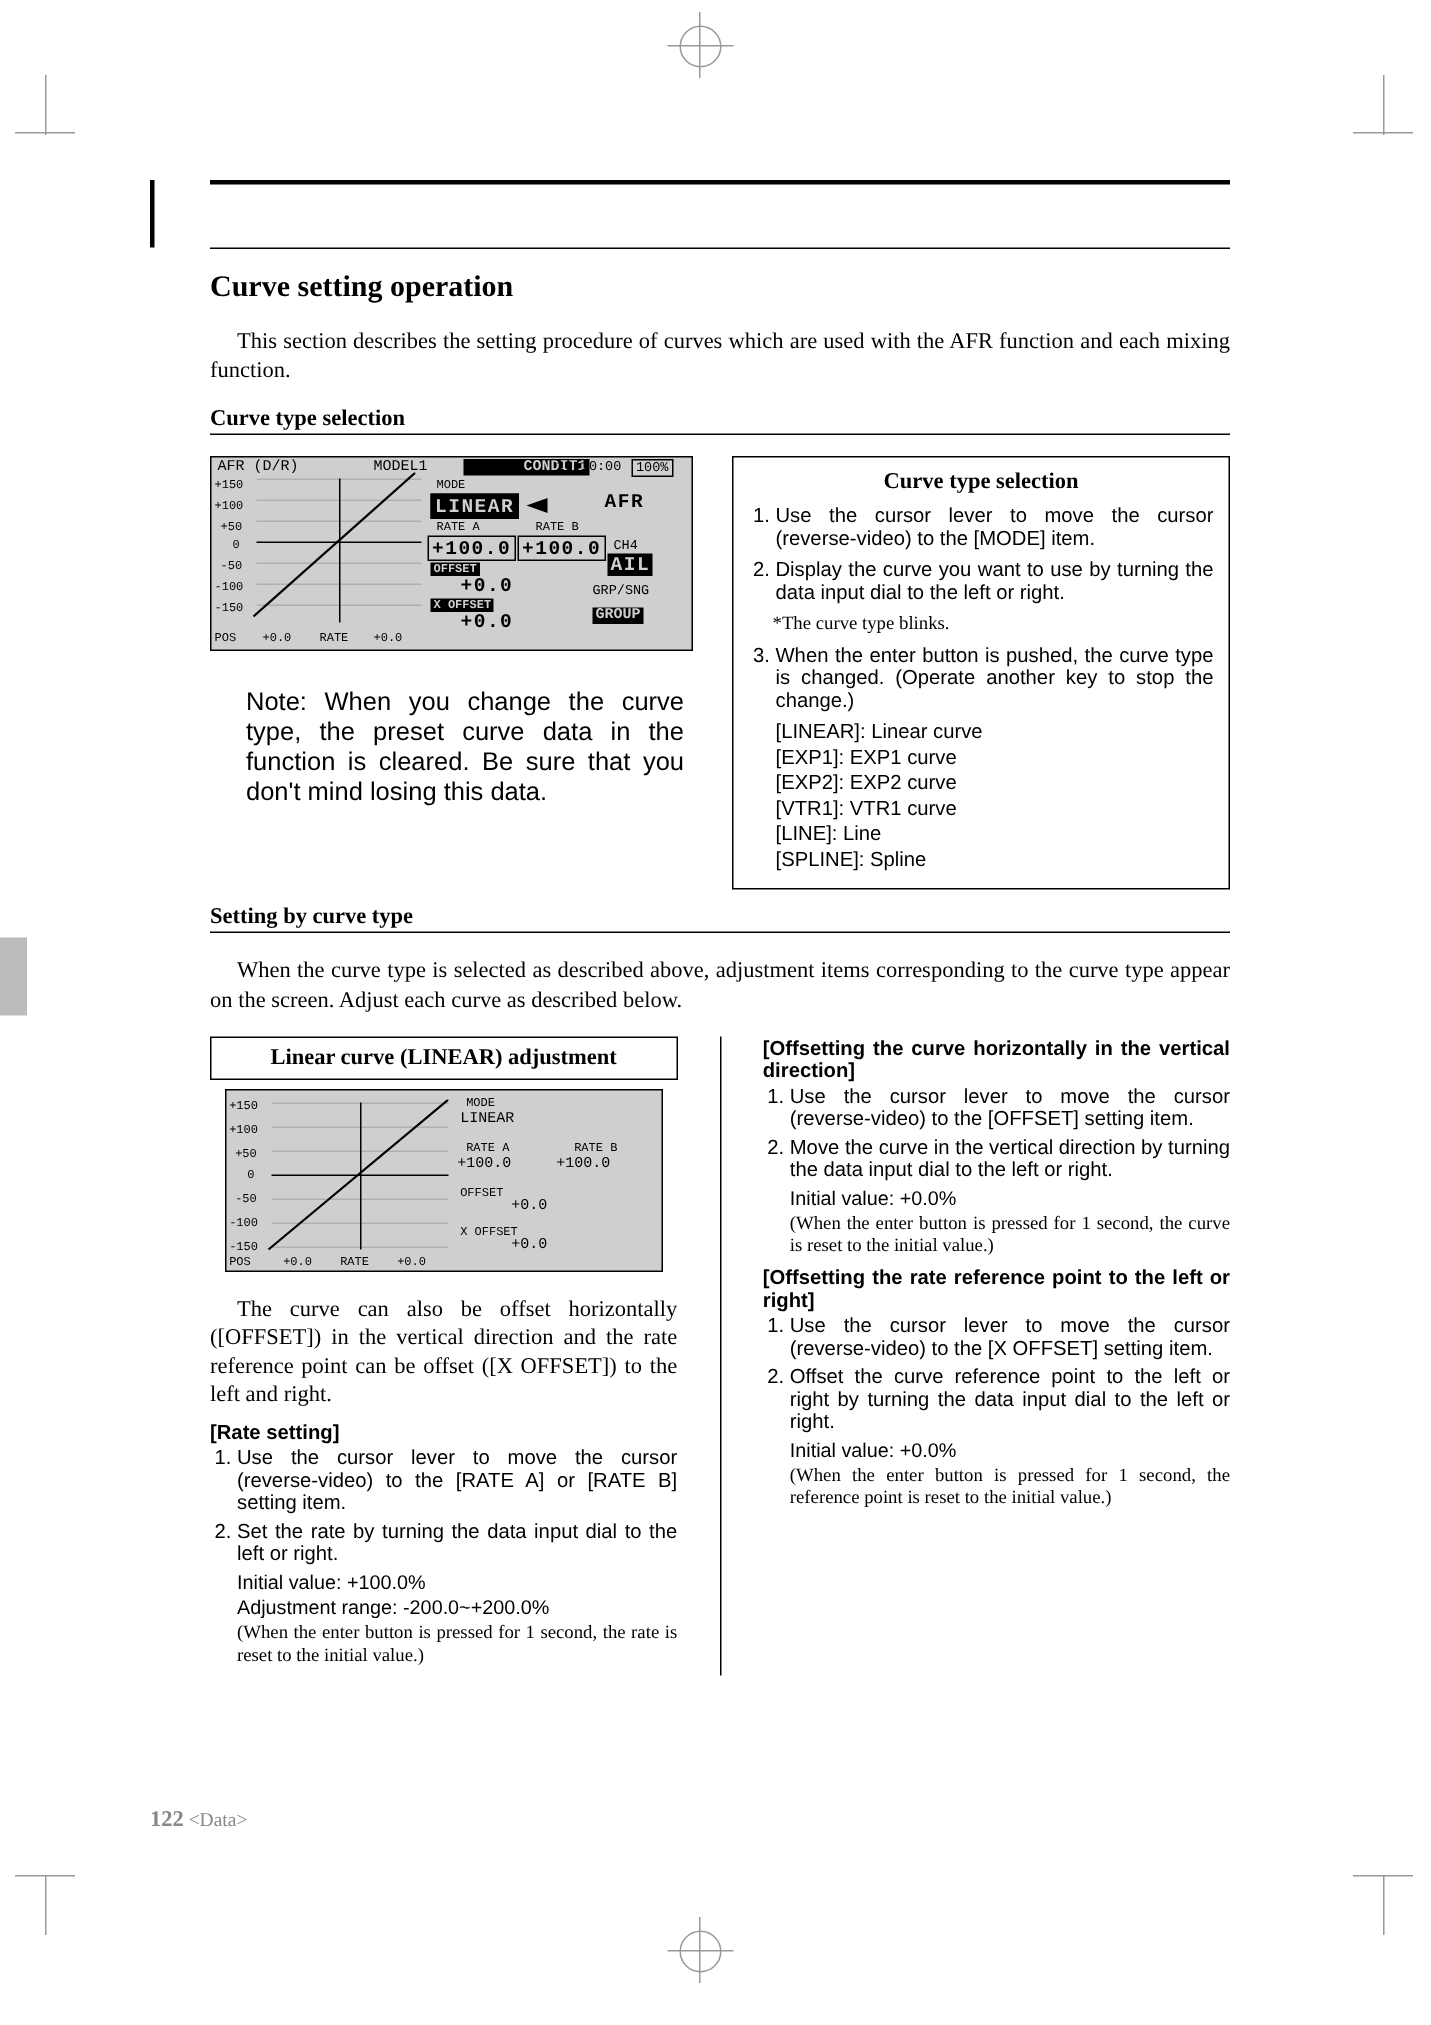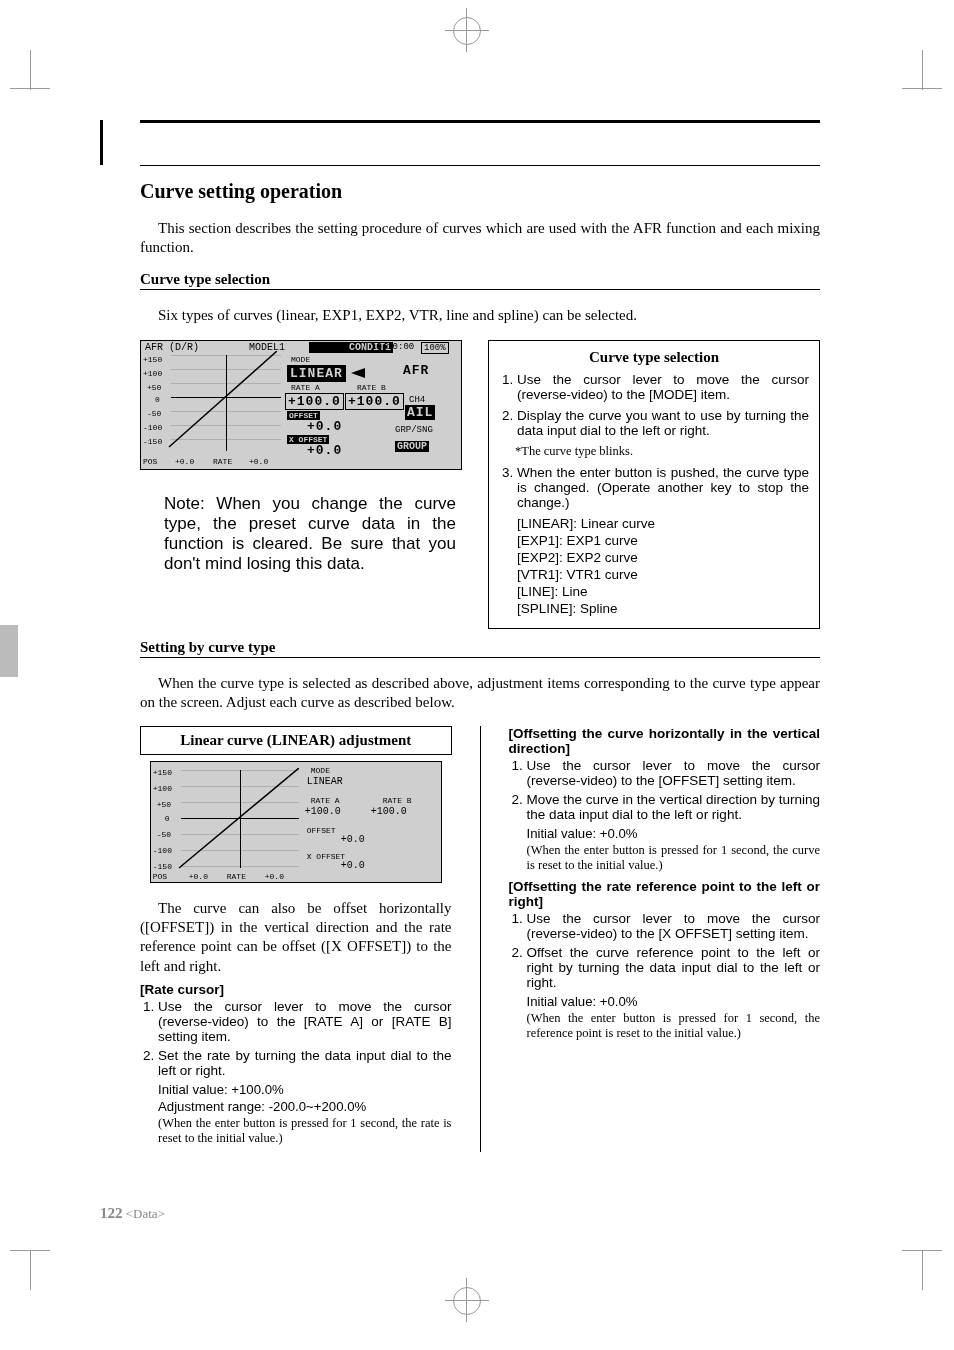--- a/index.html
+++ b/index.html
@@ -198,21 +198,20 @@
 
   <div class="content">
     <div class="rule-thick"></div>
     <div style="height:40px;"></div>
     <div class="rule-thin"></div>
 
     <h2 class="section-title">Curve setting operation</h2>
     <p class="body indent">This section describes the setting procedure of curves which are used with the AFR function and each mixing function.</p>
 
     <h3 class="sub">Curve type selection</h3>
-    <p class="body indent">Six types of curves (linear, EXP1, EXP2, VTR, line and spline) can be selected.</p>
 
     <div class="cols" style="margin-top:14px; align-items:flex-start;">
       <div class="col left">
 
         <div class="lcd">
 
           <div class="line" style="left:30px; top:14px; width:110px; height:1px;"></div>
           <div class="line" style="left:30px; top:28px; width:110px; height:1px;"></div>
           <div class="line" style="left:30px; top:42px; width:110px; height:1px;"></div>
           <div class="line" style="left:30px; top:70px; width:110px; height:1px;"></div>
@@ -331,21 +330,21 @@
           <span class="t box big" style="position:absolute; left:190px; top:98px;">+0.0</span>
 
           <span class="t" style="position:absolute; left:2px; top:110px; font-size:8px;">POS</span>
           <span class="t" style="position:absolute; left:38px; top:110px; font-size:8px;">+0.0</span>
           <span class="t" style="position:absolute; left:76px; top:110px; font-size:8px;">RATE</span>
           <span class="t" style="position:absolute; left:114px; top:110px; font-size:8px;">+0.0</span>
         </div>
 
         <p class="body indent">The curve can also be offset horizontally ([OFFSET]) in the vertical direction and the rate reference point can be offset ([X OFFSET]) to the left and right.</p>
 
-        <div class="sans-bold" style="margin-top:6px;">[Rate cursor]</div>
+        <div class="sans-bold" style="margin-top:6px;">[Rate setting]</div>
         <ol class="steps">
           <li>Use the cursor lever to move the cursor (reverse-video) to the [RATE A] or [RATE B] setting item.</li>
           <li>Set the rate by turning the data input dial to the left or right.</li>
         </ol>
         <div class="stepnote">Initial value: +100.0%</div>
         <div class="stepnote">Adjustment range: -200.0~+200.0%</div>
         <div class="resetnote">(When the enter button is pressed for 1 second, the rate is reset to the initial value.)</div>
       </div>
 
       <div class="v-sep"></div>

